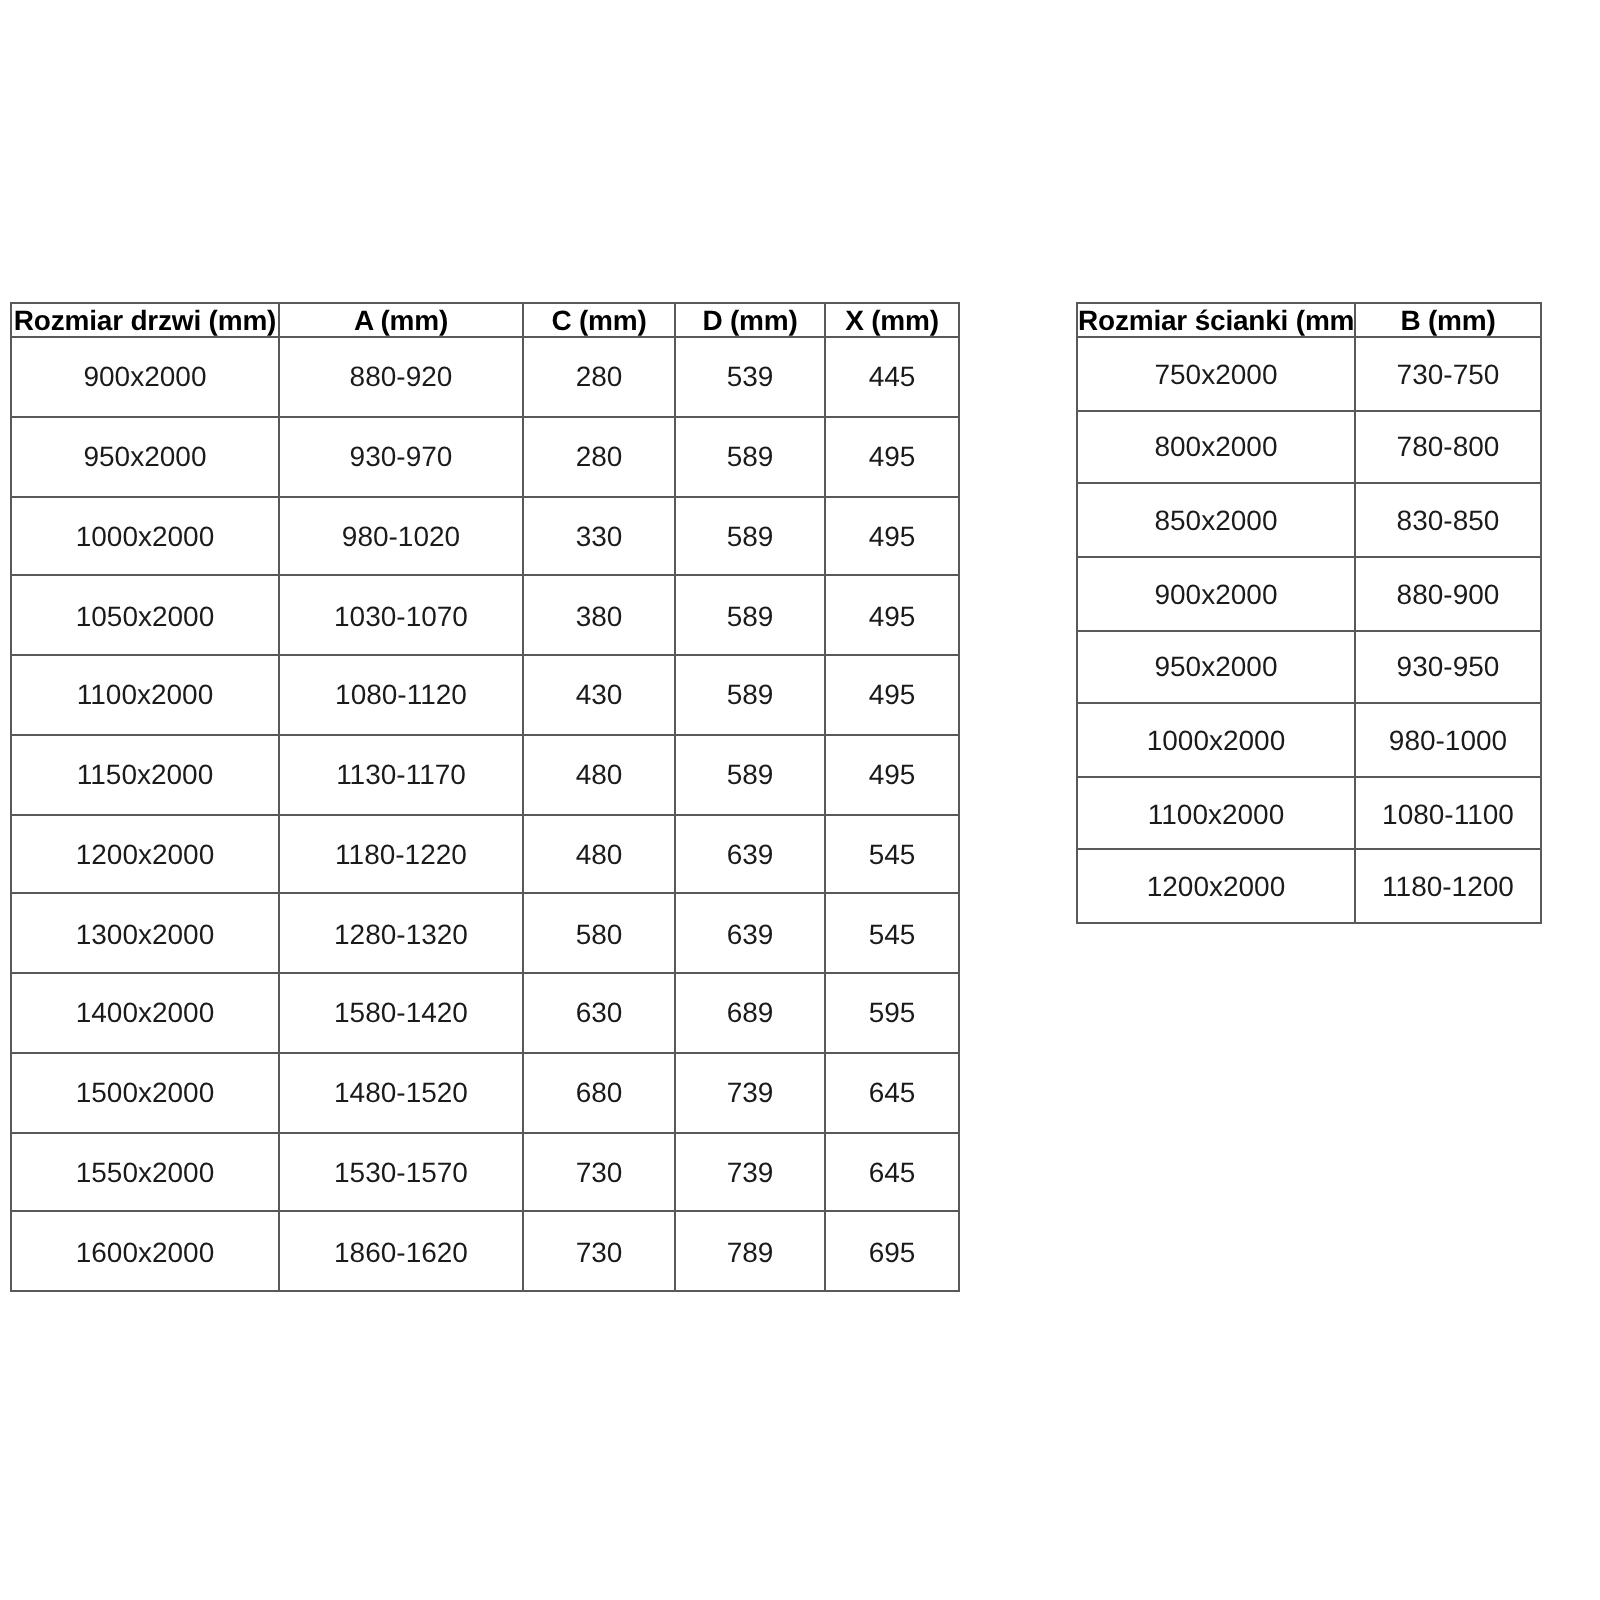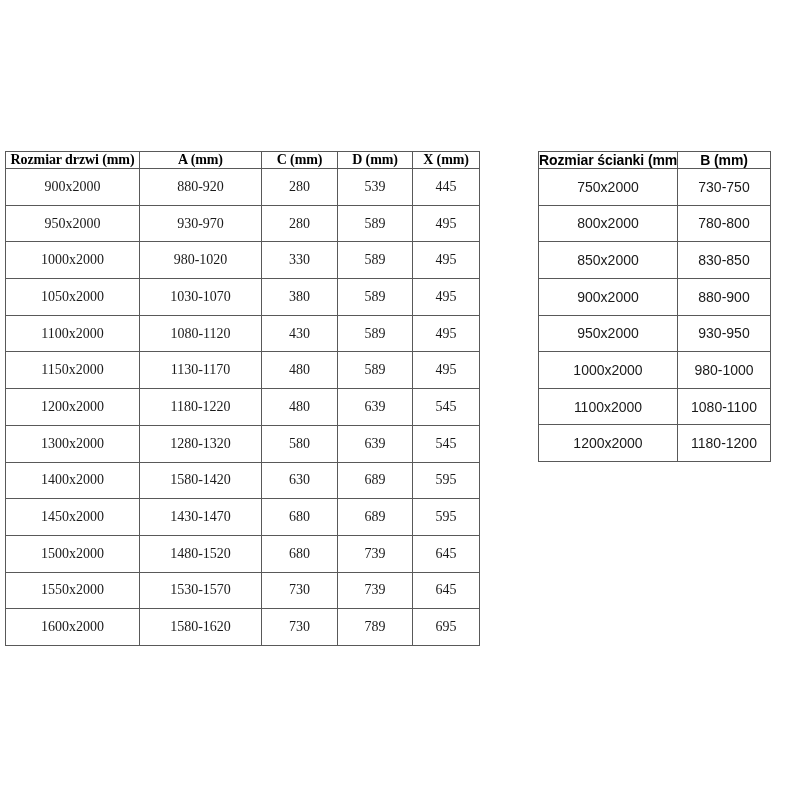--- a/index.html
+++ b/index.html
@@ -33,21 +33,20 @@
   table.spec th {
     font-weight: bold;
     color: #000000;
     letter-spacing: -0.1px;
   }
   #doors-table {
     left: 5px;
     top: 151px;
     width: 474px;
     height: 495px;
-    font-family: Liberation Serif, serif;
   }
   #walls-table {
     left: 538px;
     top: 151px;
     width: 232px;
     height: 311px;
   }
 </style>
 </head>
 <body>
@@ -129,43 +128,36 @@
           <td>545</td>
         </tr>
         <tr>
           <td>1400x2000</td>
           <td>1580-1420</td>
           <td>630</td>
           <td>689</td>
           <td>595</td>
         </tr>
         <tr>
-          <td>1450x2000</td>
-          <td>1430-1470</td>
-          <td>680</td>
-          <td>689</td>
-          <td>595</td>
-        </tr>
-        <tr>
           <td>1500x2000</td>
           <td>1480-1520</td>
           <td>680</td>
           <td>739</td>
           <td>645</td>
         </tr>
         <tr>
           <td>1550x2000</td>
           <td>1530-1570</td>
           <td>730</td>
           <td>739</td>
           <td>645</td>
         </tr>
         <tr>
           <td>1600x2000</td>
-          <td>1580-1620</td>
+          <td>1860-1620</td>
           <td>730</td>
           <td>789</td>
           <td>695</td>
         </tr>
       </tbody>
   </table>
 
   <table class="spec" id="walls-table">
     <colgroup>
       <col style="width:139px">

